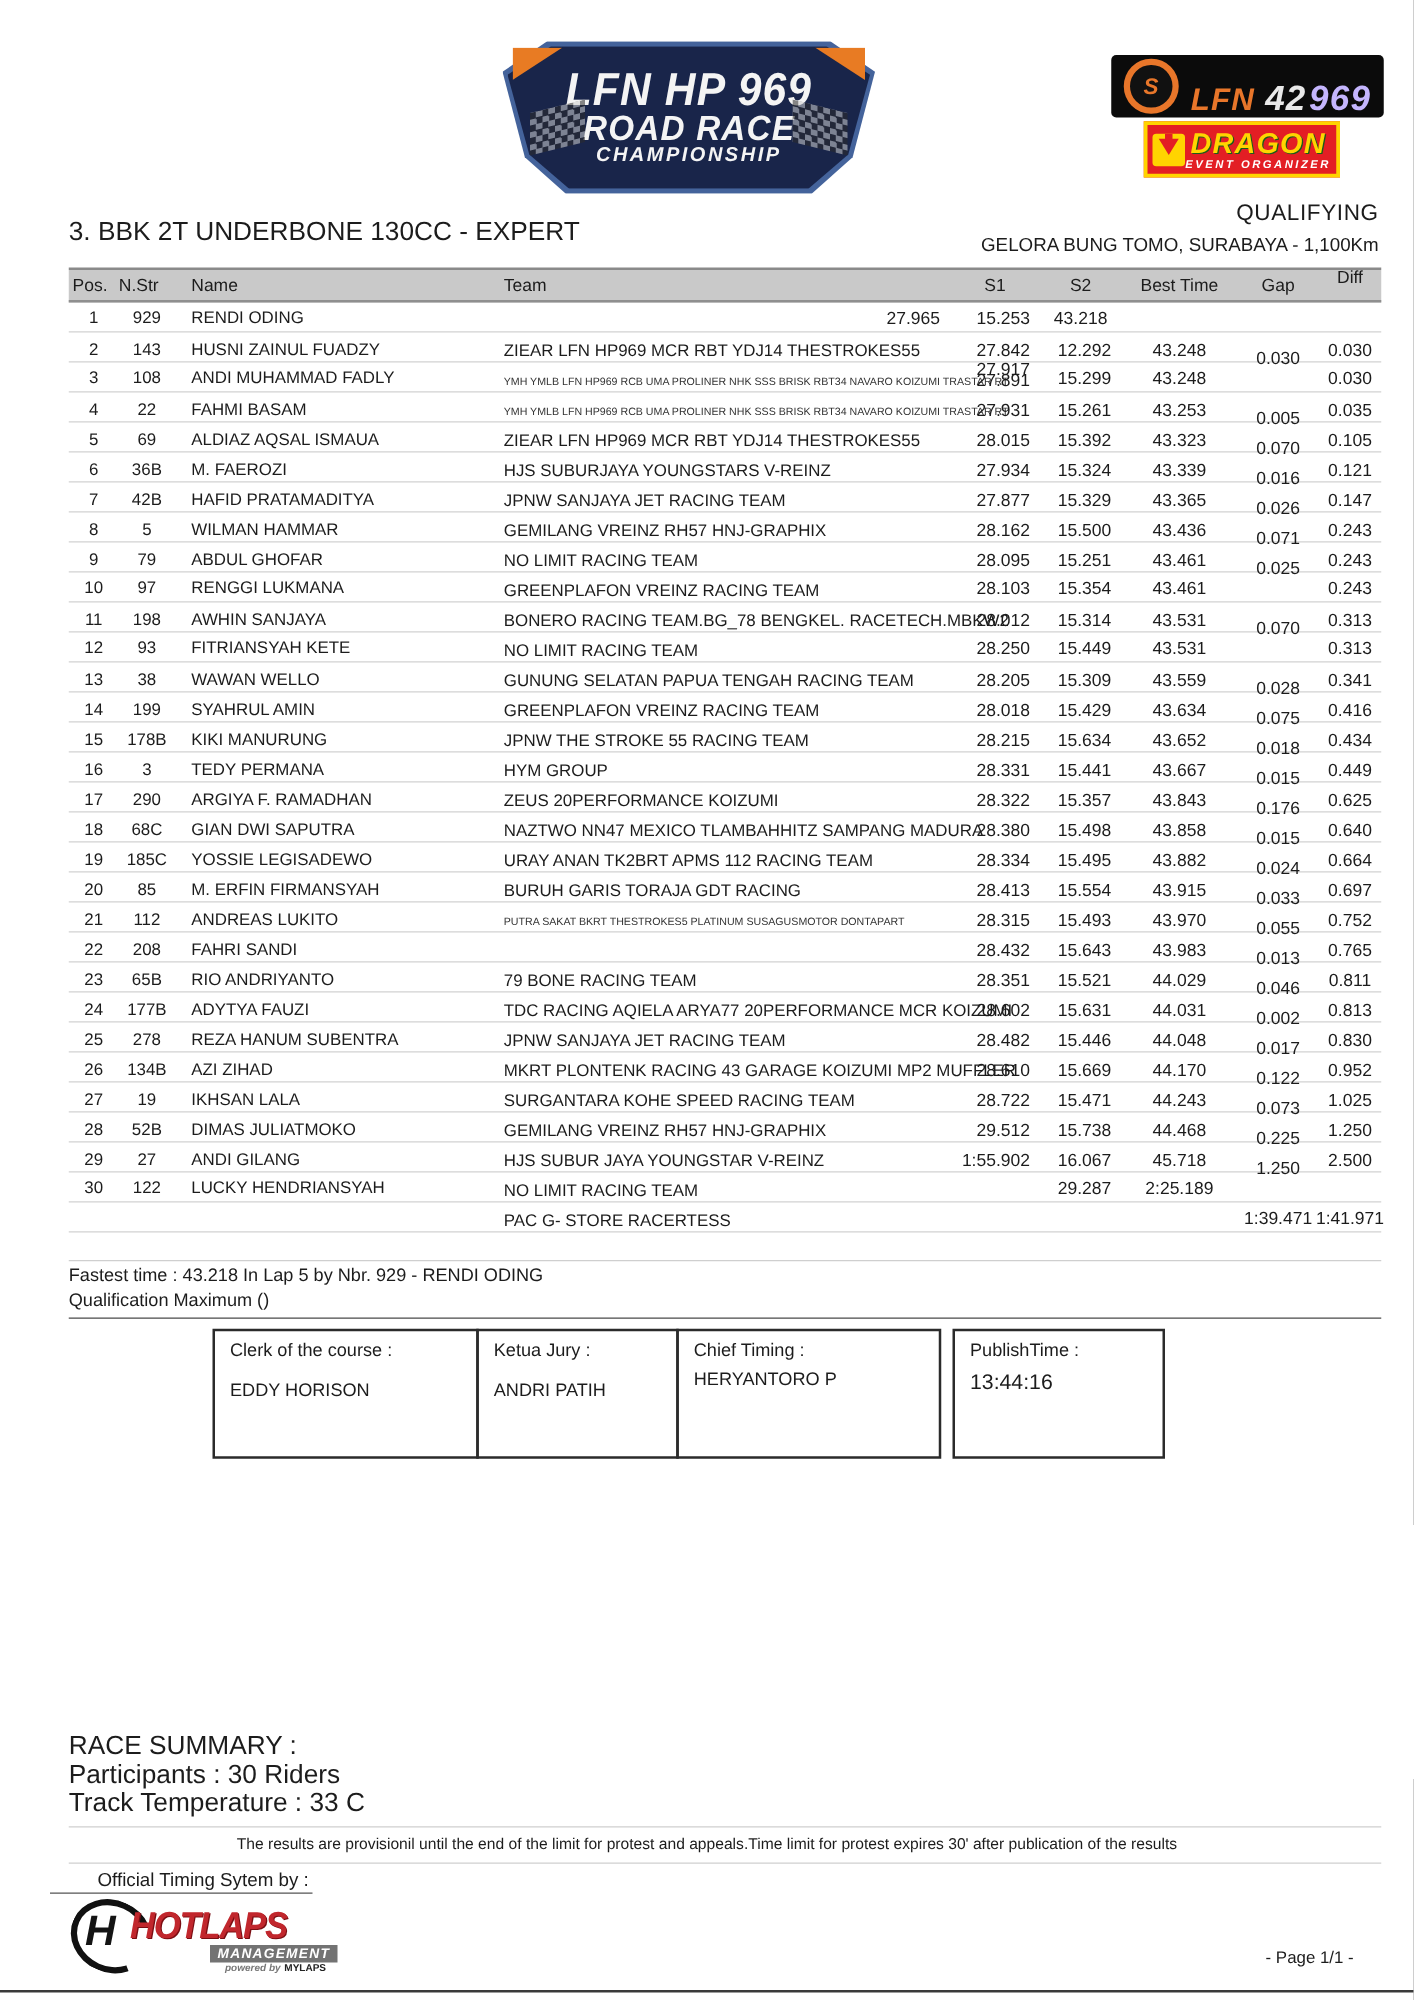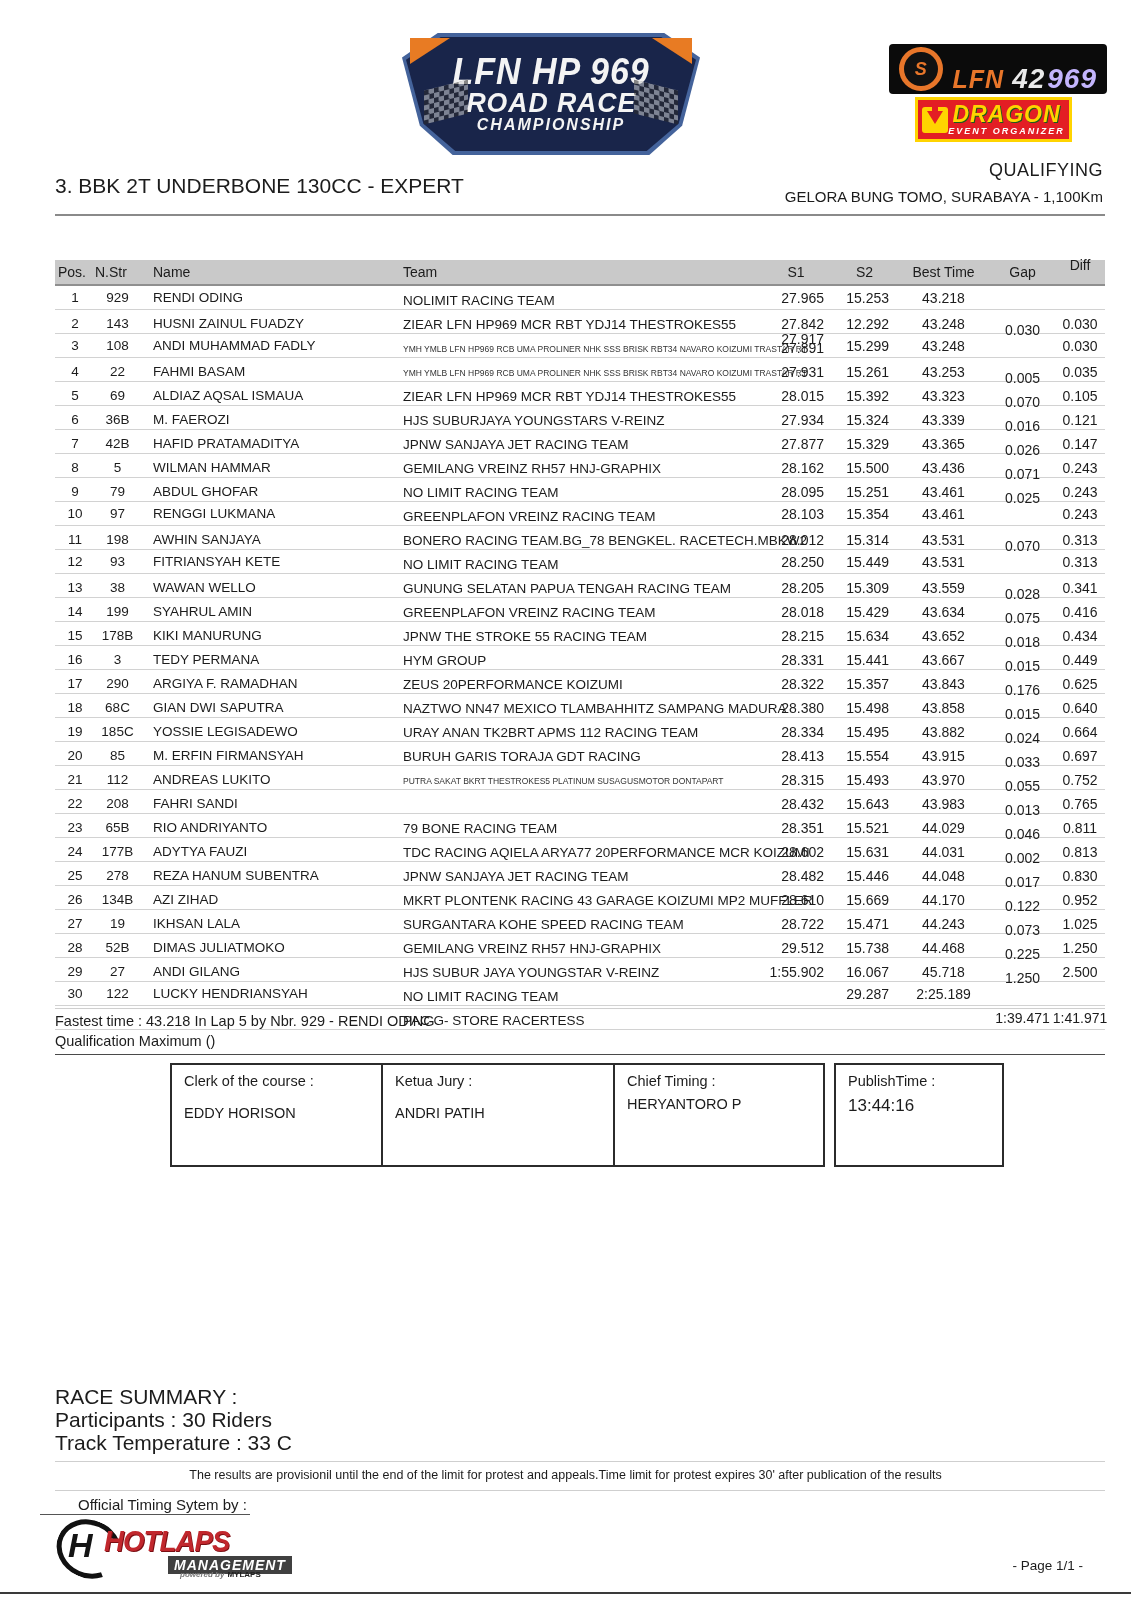--- a/index.html
+++ b/index.html
@@ -45,21 +45,21 @@
   .dragon-sub{color:#fff;font-size:9px;font-weight:bold;font-style:italic;letter-spacing:2px;margin-top:1px;}
 
   
   .session{position:absolute;right:28px;top:160px;font-size:18px;font-weight:500;letter-spacing:.5px;}
   .race-title{position:absolute;left:55px;top:174px;font-size:21px;font-weight:500;}
   .venue{position:absolute;right:28px;top:188px;font-size:15px;font-weight:500;}
 
   
   .rtable{position:absolute;left:55px;top:214px;width:1050px;border-top:2px solid #8a8a8a;}
   .thead{display:grid;grid-template-columns:40px 45px 250px 370px 72px 65px 93px 65px 50px;
-    background:#c9c9c9;height:24px;border-bottom:2px solid #8f8f8f;font-size:14px;font-weight:500;margin-top:44px;}
+    background:#c9c9c9;height:24px;border-bottom:2px solid #8f8f8f;font-size:14px;font-weight:500;}
   .thead>div{display:flex;align-items:center;}
   .h-pos{padding-left:3px;}
   .h-name,.h-team{padding-left:13px;}
   .h-s1,.h-s2,.h-best{justify-content:center;}
   .h-gap,.h-diff{justify-content:center;}
   .h-diff{transform:translateY(-7px);}
 
   .trow{display:grid;grid-template-columns:40px 45px 250px 370px 72px 65px 93px 65px 50px;
     height:23px;border-bottom:1px solid #d2d2d2;font-size:13.5px;}
   .cell{display:flex;align-items:center;white-space:nowrap;overflow:visible;line-height:1;}
@@ -80,21 +80,21 @@
   .line-fast{top:1008px;}
   .fastest1{position:absolute;left:55px;top:1013px;font-size:14.5px;}
   .fastest2{position:absolute;left:55px;top:1033px;font-size:14.5px;}
   .line-dark{top:1054px;border-top:1.5px solid #4a4a4a;}
 
   
   .officials{position:absolute;left:170px;top:1063px;height:104px;display:flex;}
   .obox{border:2px solid #2b2b2b;box-sizing:border-box;height:104px;padding:8px 12px;}
   .obox+.obox{margin-left:-2px;}
   .obox.b1{width:213px;}
-  .obox.b2{width:234px;}
+  .obox.b2{width:162px;}
   .obox.b3{width:212px;}
   .obox.b4{margin-left:9px;width:170px;}
   .olabel{font-size:14.5px;}
   .ovalue{font-size:14.5px;margin-top:16px;}
   .obox.b3 .ovalue,.obox.b4 .ovalue{margin-top:7px;}
   .obox.b4 .ovalue{font-size:17px;}
 
   
   .summary{position:absolute;left:55px;top:1385px;font-size:21px;line-height:23px;}
 
@@ -103,21 +103,21 @@
   .note{position:absolute;left:0;top:1468px;width:1131px;text-align:center;font-size:12.5px;}
   .line-note-bot{top:1490px;}
   .timing-label{position:absolute;left:78px;top:1496px;font-size:15px;}
   .timing-underline{position:absolute;left:40px;top:1514px;width:210px;border-top:1px solid #555;}
   .hotlaps{position:absolute;left:60px;top:1518px;width:215px;height:56px;}
   .hl-swoosh{position:absolute;left:-4px;top:2px;width:56px;height:48px;border:5px solid #111;border-radius:50%;
     border-right-color:transparent;transform:rotate(24deg);}
   .hl-h{position:absolute;left:8px;top:8px;font-size:34px;font-weight:bold;font-style:italic;color:#141414;}
   .hl-name{position:absolute;left:44px;top:6px;font-size:30px;font-weight:bold;font-style:italic;color:#c1272d;
     letter-spacing:-1px;text-shadow:1px 1px 0 #7a0d12;transform:scaleX(.92);transform-origin:left;}
-  .hl-mgmt{position:absolute;left:108px;top:38px;background:#404040;color:#fff;font-size:14px;font-style:italic;
+  .hl-mgmt{position:absolute;left:108px;top:38px;background:#737373;color:#fff;font-size:11px;font-style:italic;
     font-weight:bold;padding:1px 6px;letter-spacing:1px;}
   .hl-powered{position:absolute;left:120px;top:52px;font-size:8px;font-weight:bold;color:#222;}
   .hl-powered .arr{color:#777;font-style:italic;margin-right:3px;}
   .page-num{position:absolute;right:48px;top:1558px;font-size:13.5px;}
   .bottom-rule{position:absolute;left:0;top:1592px;width:1131px;border-top:2px solid #3a3a3a;}
 </style>
 </head>
 <body>
 
 <div class="page">
@@ -167,21 +167,20 @@
       <div class="h-s2">S2</div>
       <div class="h-best">Best Time</div>
       <div class="h-gap">Gap</div>
       <div class="h-diff">Diff</div>
     </div>
     <div id="tbody">
         <div class="trow">
           <div class="cell cell-pos">1</div>
           <div class="cell cell-nstr">929</div>
           <div class="cell cell-name">RENDI ODING</div>
-          <div class="cell cell-team">NOLIMIT RACING TEAM</div>
           <div class="cell cell-s1">27.965</div>
           <div class="cell cell-s2">15.253</div>
           <div class="cell cell-best">43.218</div>
           <div class="cell cell-gap"></div>
           <div class="cell cell-diff"></div>
         </div>
         <div class="trow">
           <div class="cell cell-pos">2</div>
           <div class="cell cell-nstr">143</div>
           <div class="cell cell-name">HUSNI ZAINUL FUADZY</div>

